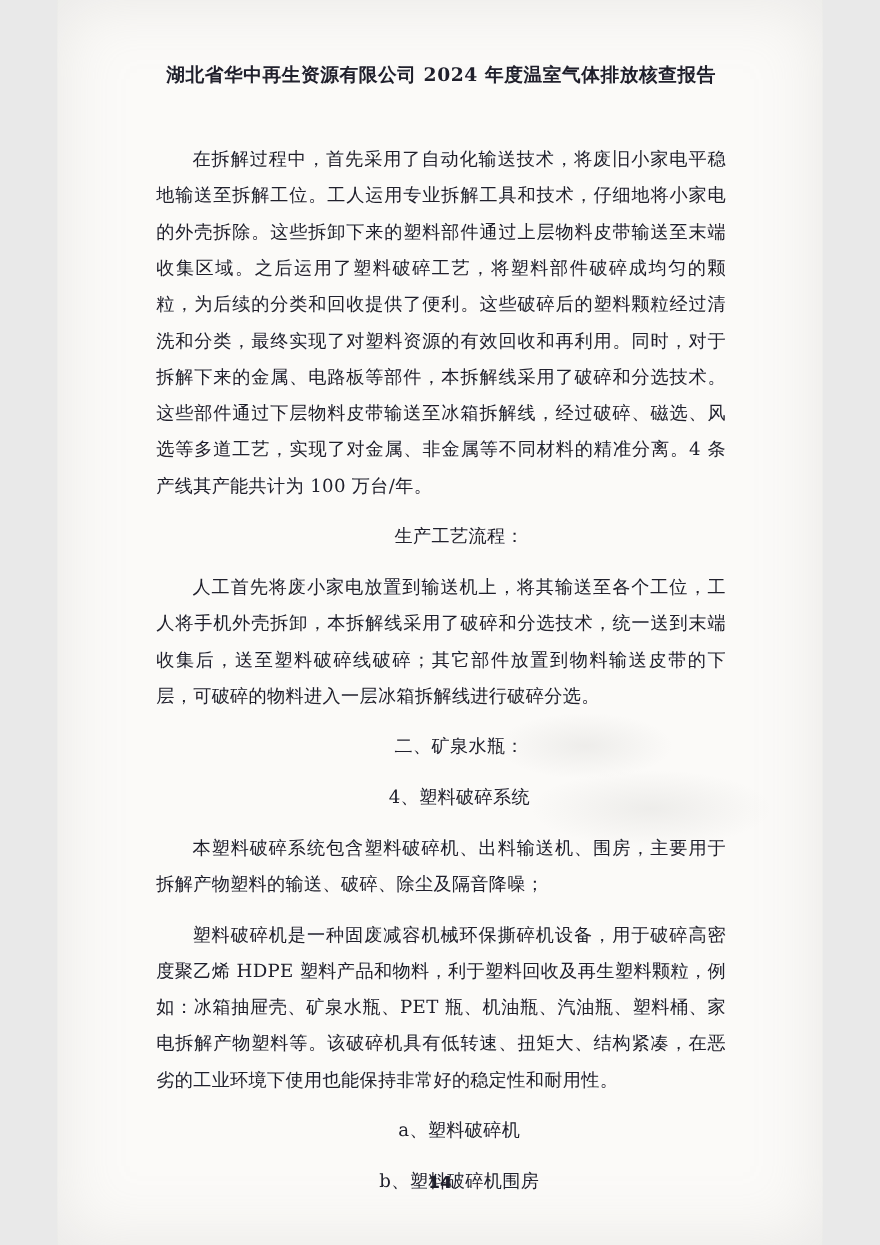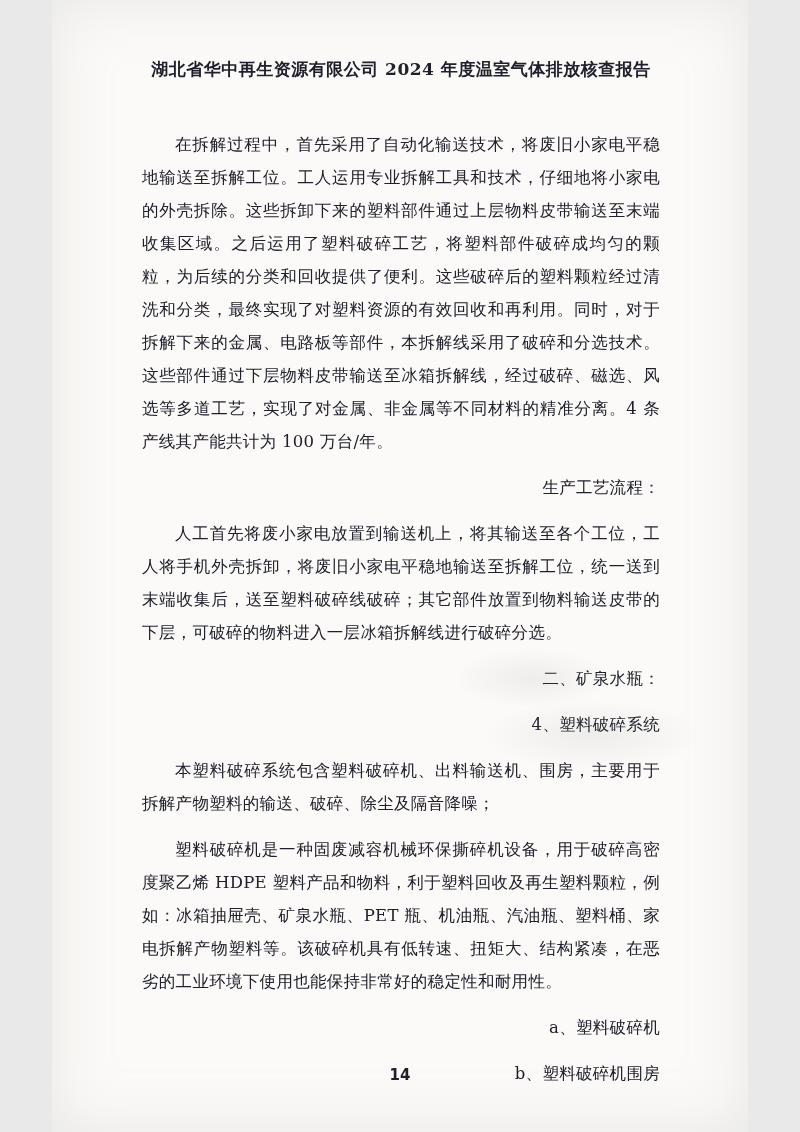--- a/index.html
+++ b/index.html
@@ -31,21 +31,21 @@
   .block {
     margin: 0 0 13px 0;
     font-size: 16.5px;
     line-height: 33px;
     font-weight: 500;
     text-align: justify;
     text-indent: 2em;
     letter-spacing: 0.3px;
   }
   .block.heading {
-    text-align: right;
+    text-align: center;
   }
   .page-number {
     position: absolute;
     left: 0;
     right: 0;
     bottom: 48px;
     text-align: center;
     font-family: "DejaVu Sans", "Liberation Sans", sans-serif;
     font-size: 15px;
     font-weight: 700;
@@ -65,21 +65,21 @@
 <body>
 
 <div class="page">
   <div class="smudge s1"></div>
   <div class="smudge s2"></div>
 
   <h1 class="doc-title">湖北省华中再生资源有限公司 2024 年度温室气体排放核查报告</h1>
 
   <p class="block">在拆解过程中，首先采用了自动化输送技术，将废旧小家电平稳地输送至拆解工位。工人运用专业拆解工具和技术，仔细地将小家电的外壳拆除。这些拆卸下来的塑料部件通过上层物料皮带输送至末端收集区域。之后运用了塑料破碎工艺，将塑料部件破碎成均匀的颗粒，为后续的分类和回收提供了便利。这些破碎后的塑料颗粒经过清洗和分类，最终实现了对塑料资源的有效回收和再利用。同时，对于拆解下来的金属、电路板等部件，本拆解线采用了破碎和分选技术。这些部件通过下层物料皮带输送至冰箱拆解线，经过破碎、磁选、风选等多道工艺，实现了对金属、非金属等不同材料的精准分离。4 条产线其产能共计为 100 万台/年。</p>
   <p class="block heading">生产工艺流程：</p>
-  <p class="block">人工首先将废小家电放置到输送机上，将其输送至各个工位，工人将手机外壳拆卸，将废旧小家电平稳地输送至拆解工位，统一送到末端收集后，送至塑料破碎线破碎；其它部件放置到物料输送皮带的下层，可破碎的物料进入一层冰箱拆解线进行破碎分选。</p>
+  <p class="block">人工首先将废小家电放置到输送机上，将其输送至各个工位，工人将手机外壳拆卸，本拆解线采用了破碎和分选技术，统一送到末端收集后，送至塑料破碎线破碎；其它部件放置到物料输送皮带的下层，可破碎的物料进入一层冰箱拆解线进行破碎分选。</p>
   <p class="block heading">二、矿泉水瓶：</p>
   <p class="block heading">4、塑料破碎系统</p>
   <p class="block">本塑料破碎系统包含塑料破碎机、出料输送机、围房，主要用于拆解产物塑料的输送、破碎、除尘及隔音降噪；</p>
   <p class="block">塑料破碎机是一种固废减容机械环保撕碎机设备，用于破碎高密度聚乙烯 HDPE 塑料产品和物料，利于塑料回收及再生塑料颗粒，例如：冰箱抽屉壳、矿泉水瓶、PET 瓶、机油瓶、汽油瓶、塑料桶、家电拆解产物塑料等。该破碎机具有低转速、扭矩大、结构紧凑，在恶劣的工业环境下使用也能保持非常好的稳定性和耐用性。</p>
   <p class="block heading">a、塑料破碎机</p>
   <p class="block heading">b、塑料破碎机围房</p>
 
   <div class="page-number">14</div>
 </div>
 

